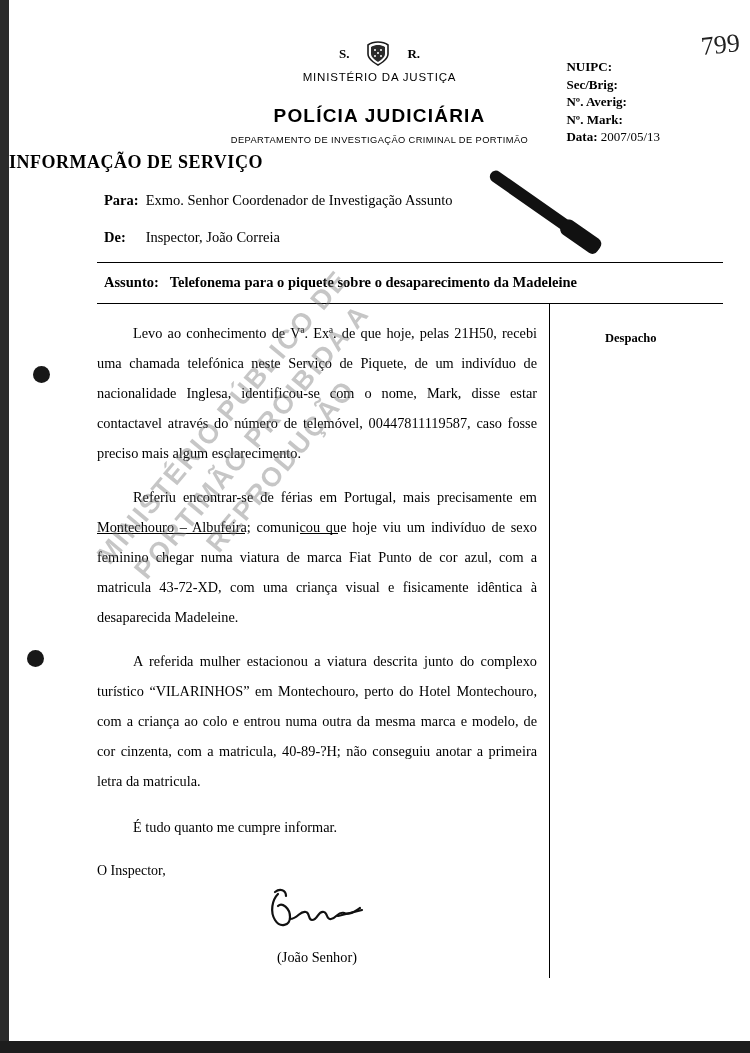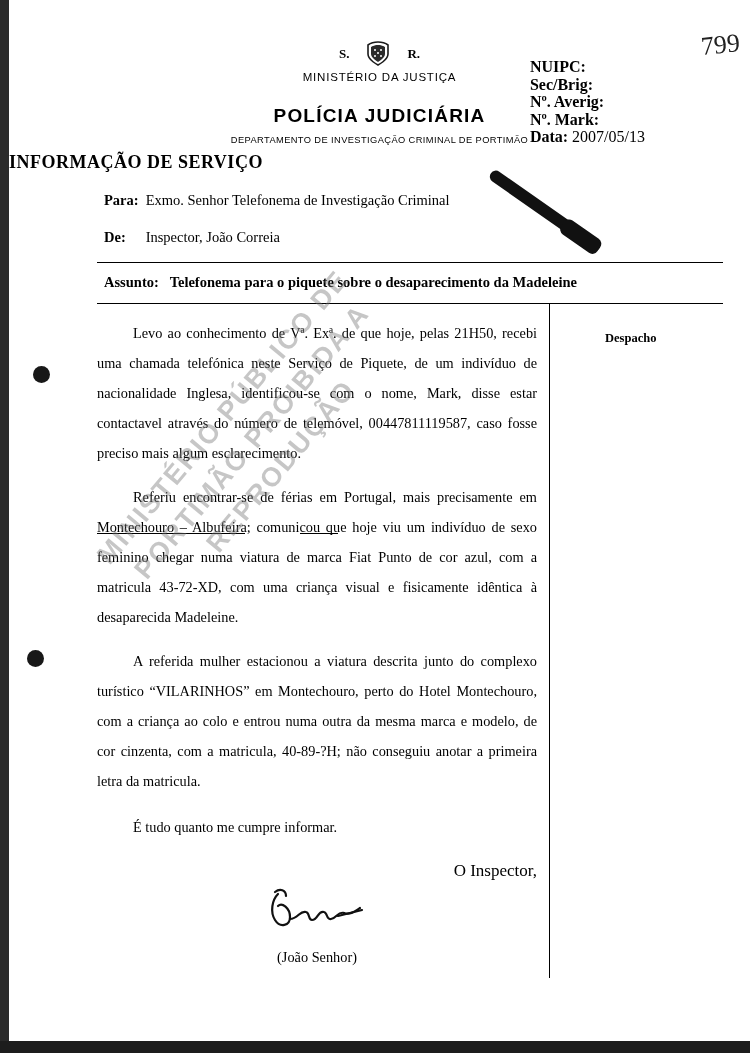--- a/index.html
+++ b/index.html
@@ -89,24 +89,24 @@
     text-align: center;
     font-size: 9.3px;
     letter-spacing: 0.4px;
     margin-top: 8px;
     font-family: "Liberation Sans", sans-serif;
   }
 
   
   .refblock {
     position: absolute;
-    right: 105px;
+    right: 90px;
     top: 58px;
     font-family: "Liberation Serif", serif;
-    font-size: 16px;
+    font-size: 13px;
     line-height: 17.5px;
   }
   .refrow { white-space: nowrap; }
   .reflabel { font-weight: bold; }
   .refvalue { font-weight: normal; }
 
   .page-number {
     position: absolute;
     right: 10px;
     top: 30px;
@@ -185,23 +185,23 @@
   }
   .body p {
     margin: 0 0 14px 0;
     text-indent: 36px;
   }
   .closing {
     margin-top: 16px;
     text-indent: 36px;
   }
   .signature-label {
-    text-align: right;
+    text-align: left;
     margin-top: 14px;
-    font-size: 17px;
+    font-size: 14px;
   }
   .signature-mark {
     height: 56px;
     text-align: center;
     position: relative;
   }
   .signature-name {
     text-align: center;
     font-size: 14.3px;
   }
@@ -317,21 +317,21 @@
       <div class="refrow">
         <span class="reflabel">Data:</span>
         <span class="refvalue">2007/05/13</span>
       </div>
     </div>
 
     <div class="doc-title">INFORMAÇÃO DE SERVIÇO</div>
 
     <div class="field-row row-para">
       <span class="field-label">Para:</span>
-      <span class="field-value">Exmo. Senhor Telefonema de Investigação Criminal</span>
+      <span class="field-value">Exmo. Senhor Coordenador de Investigação Assunto</span>
     </div>
     <div class="field-row row-de">
       <span class="field-label">De:</span>
       <span class="field-value">Inspector, João Correia</span>
     </div>
 
     <div class="rule rule-1"></div>
     <div class="field-row row-assunto">
       <span class="field-label">Assunto:</span>
       <span class="field-value">Telefonema para o piquete sobre o desaparecimento da Madeleine</span>

